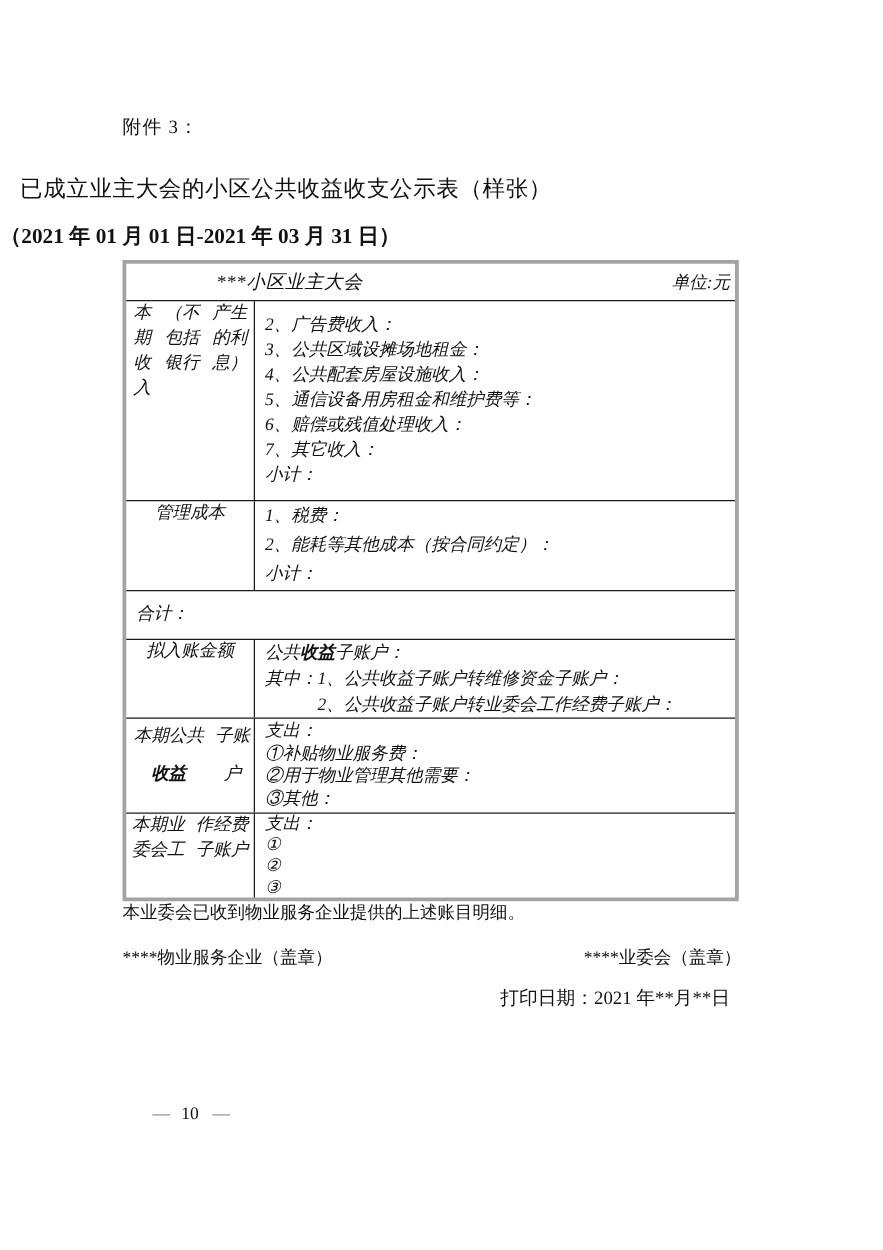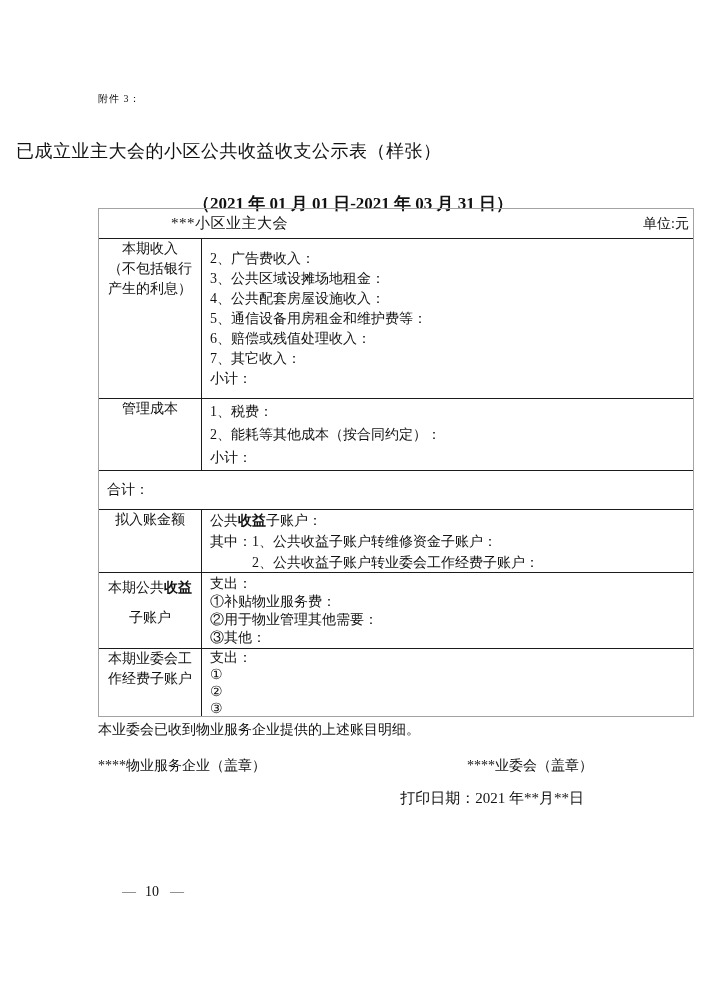--- a/index.html
+++ b/index.html
@@ -11,67 +11,68 @@
     background: #ffffff;
     margin: 0 auto;
     font-family: "Liberation Serif", "DejaVu Serif", serif;
     color: #111111;
     overflow: hidden;
   }
   .attachment {
     position: absolute;
     left: 98px;
     top: 92px;
-    font-size: 10px;
+    font-size: 15px;
     letter-spacing: 1px;
   }
   .doc-title {
     position: absolute;
     left: 16px;
     right: 0;
     top: 139px;
     font-size: 18px;
     font-weight: normal;
     letter-spacing: 0.5px;
   }
   .doc-date {
     position: absolute;
     left: 0;
     right: 0;
-    top: 192px;
-    text-align: center;
+    top: 177px;
     font-size: 17px;
     font-weight: bold;
   }
   .table {
     position: absolute;
     left: 98px;
     top: 208px;
-    width: 596px;
-    border: 1px solid #a3a3a3;
-    font-size: 14px;
+    width: 493px;
+    border: 3px solid #a3a3a3;
+    font-size: 14px;
+    font-style: italic;
   }
   .t-header {
     display: flex;
     align-items: center;
     height: 29px;
     font-size: 15px;
   }
   .t-title { margin-left: 72px; letter-spacing: 0.5px; }
   .t-unit { margin-left: auto; padding-right: 4px; font-size: 14px; }
   .t-row {
     display: flex;
     border-top: 1px solid #1b1b1b;
   }
   .cell-label {
     width: 103px;
     flex: 0 0 103px;
     border-right: 1px solid #1b1b1b;
     display: flex;
-    flex-direction: column;
+    flex-direction: row;
+    justify-content: center;
     text-align: center;
     line-height: 20px;
   }
   .cell-content {
     flex: 1;
     display: flex;
     flex-direction: column;
     justify-content: center;
     padding-left: 8px;
   }

